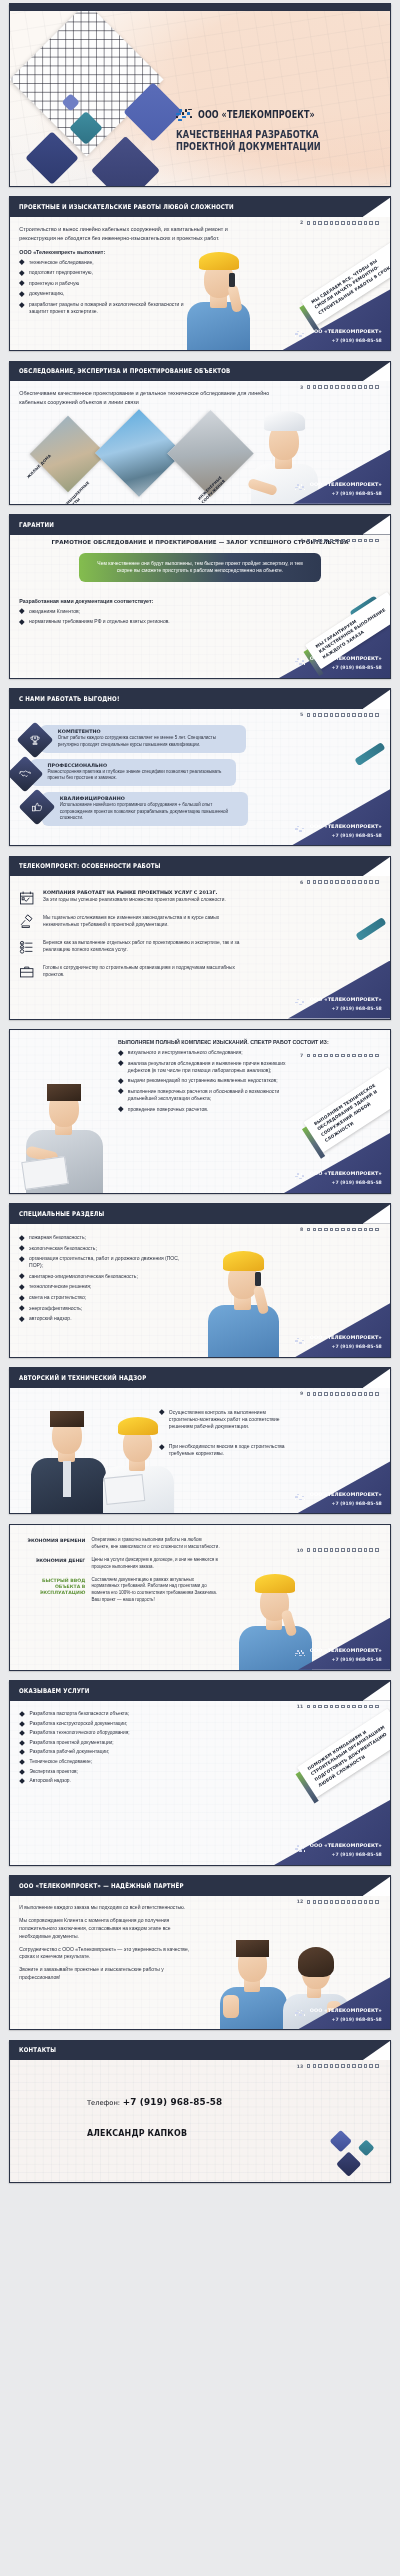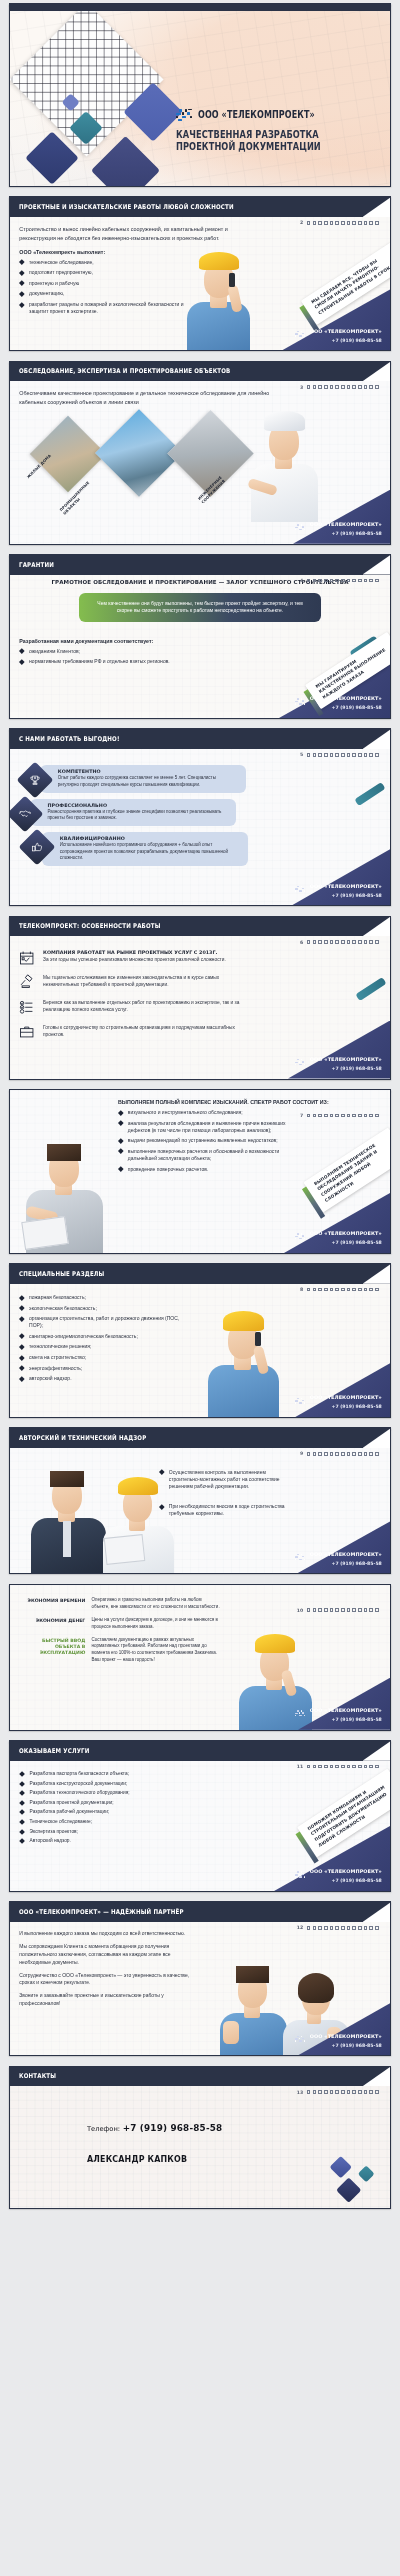--- a/index.html
+++ b/index.html
@@ -433,21 +433,21 @@
         <i class="lm-b" style="left:7.2px;top:2.6px;width:1.5px;height:1.5px"></i>
         <i class="lm-d" style="left:8.8px;top:5.2px;width:1.5px;height:1.5px"></i>
       </span>
       <span class="bx">
         <span class="bn">ООО «ТЕЛЕКОМПРОЕКТ»</span><br>
         <span class="bp2">+7 (919) 968-85-58</span>
       </span>
     </div>
   </section>
 
-  <section class="slide" style="height:184px">
+  <section class="slide" style="height:144px">
     <div class="bp cool"></div>
     <div class="hdr">
       <h2>ОБСЛЕДОВАНИЕ, ЭКСПЕРТИЗА И ПРОЕКТИРОВАНИЕ ОБЪЕКТОВ</h2>
     </div>
     <div class="pager">
       <b>3</b>
       <s></s>
         <s></s>
       <s></s>
         <s></s>
@@ -557,21 +557,21 @@
         <i class="lm-b" style="left:7.2px;top:2.6px;width:1.5px;height:1.5px"></i>
         <i class="lm-d" style="left:8.8px;top:5.2px;width:1.5px;height:1.5px"></i>
       </span>
       <span class="bx">
         <span class="bn">ООО «ТЕЛЕКОМПРОЕКТ»</span><br>
         <span class="bp2">+7 (919) 968-85-58</span>
       </span>
     </div>
   </section>
 
-  <section class="slide" style="height:178px">
+  <section class="slide" style="height:158px">
     <div class="bp cool"></div>
     <div class="hdr">
       <h2>С НАМИ РАБОТАТЬ ВЫГОДНО!</h2>
     </div>
     <div class="pager">
       <b>5</b>
       <s></s>
         <s></s>
       <s></s>
         <s></s>
@@ -995,21 +995,21 @@
         <i class="lm-b" style="left:7.2px;top:2.6px;width:1.5px;height:1.5px"></i>
         <i class="lm-d" style="left:8.8px;top:5.2px;width:1.5px;height:1.5px"></i>
       </span>
       <span class="bx">
         <span class="bn">ООО «ТЕЛЕКОМПРОЕКТ»</span><br>
         <span class="bp2">+7 (919) 968-85-58</span>
       </span>
     </div>
   </section>
 
-  <section class="slide" style="height:152px">
+  <section class="slide" style="height:186px">
     <div class="bp cool"></div>
     <div class="hdr">
       <h2>ОКАЗЫВАЕМ УСЛУГИ</h2>
     </div>
     <div class="pager">
       <b>11</b>
       <s></s>
         <s></s>
       <s></s>
         <s></s>

